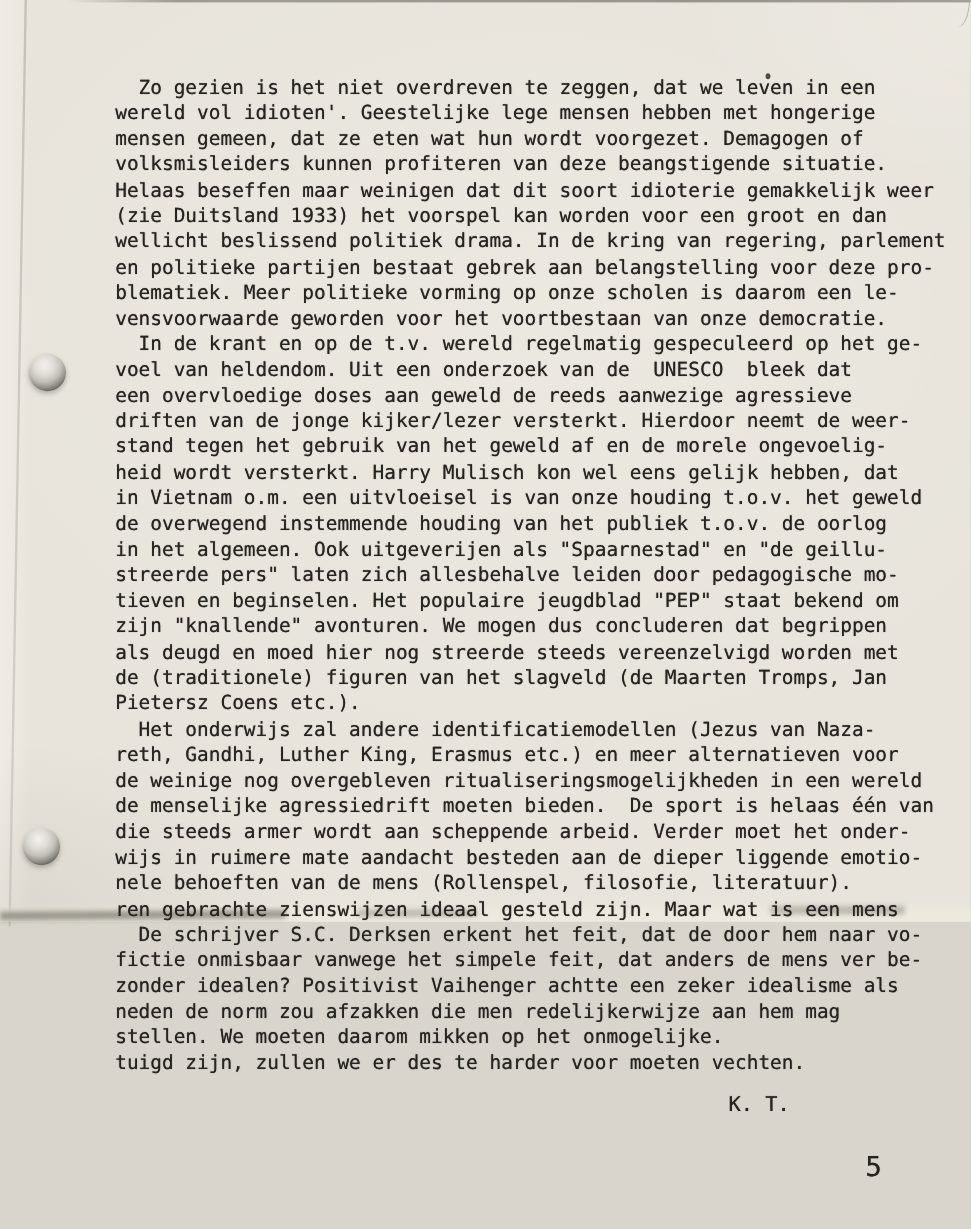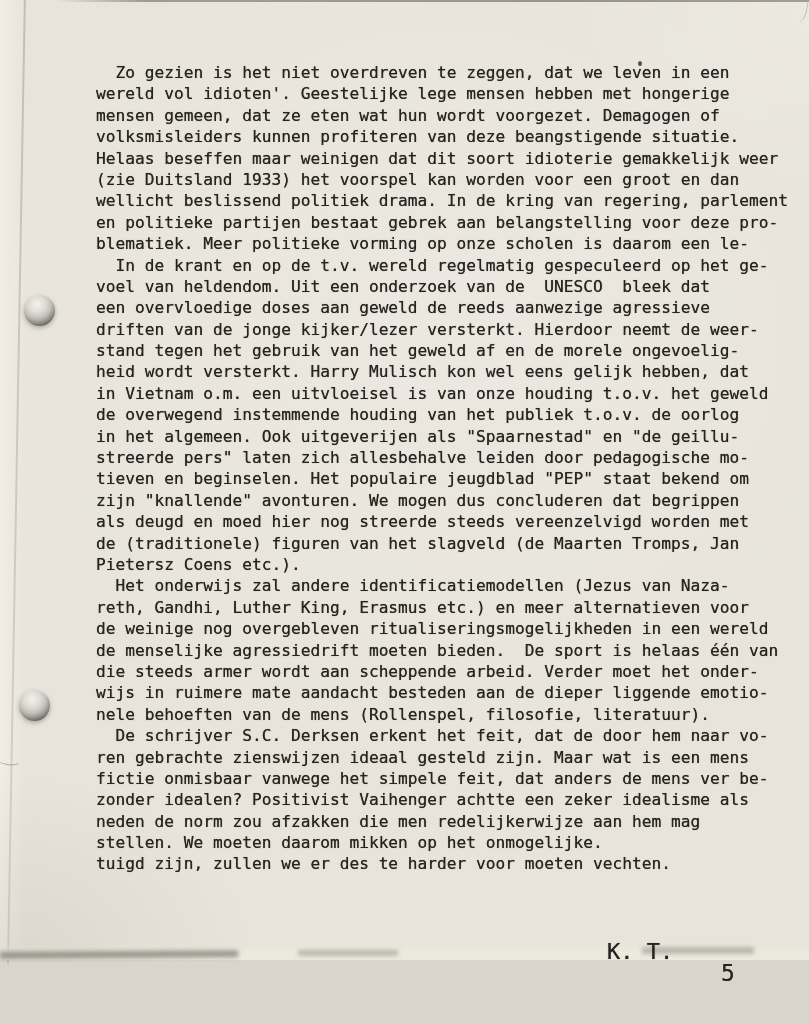--- a/index.html
+++ b/index.html
@@ -6,21 +6,21 @@
     margin: 0;
     padding: 0;
     width: 809px;
     height: 1024px;
     overflow: hidden;
     background: #d9d5cc;
   }
   .paper {
     position: relative;
     width: 809px;
-    height: 960px;
+    height: 768px;
     background: var(--paper, #e8e4db);
     font-family: "DejaVu Sans Mono", monospace;
     color: var(--ink, #262420);
   }
   
   .paper::before {
     content: '';
     position: absolute;
     inset: 0;
     background:
@@ -98,22 +98,22 @@
     font-size: 16.2px;
     line-height: 21.4px;
     height: 21.4px;
     letter-spacing: 0;
     color: var(--ink, #262420);
     text-shadow: 0 0 0.7px rgba(38,36,32,0.78);
   }
   .signature {
     position: absolute;
     left: 607px;
-    top: 939px;
-    font-size: 22px;
+    top: 911px;
+    font-size: 17px;
     white-space: pre;
     text-shadow: 0 0 0.7px rgba(38,36,32,0.78);
     z-index: 6;
   }
   .page-number {
     position: absolute;
     left: 721px;
     top: 960px;
     font-size: 23px;
     text-shadow: 0 0 0.6px rgba(38,36,32,0.7);
@@ -160,20 +160,21 @@
   <div class="text-block">
       <div class="tline">  Zo gezien is het niet overdreven te zeggen, dat we leven in een</div>
       <div class="tline">wereld vol idioten'. Geestelijke lege mensen hebben met hongerige</div>
       <div class="tline">mensen gemeen, dat ze eten wat hun wordt voorgezet. Demagogen of</div>
       <div class="tline">volksmisleiders kunnen profiteren van deze beangstigende situatie.</div>
       <div class="tline">Helaas beseffen maar weinigen dat dit soort idioterie gemakkelijk weer</div>
       <div class="tline">(zie Duitsland 1933) het voorspel kan worden voor een groot en dan</div>
       <div class="tline">wellicht beslissend politiek drama. In de kring van regering, parlement</div>
       <div class="tline">en politieke partijen bestaat gebrek aan belangstelling voor deze pro-</div>
       <div class="tline">blematiek. Meer politieke vorming op onze scholen is daarom een le-</div>
+      <div class="tline">vensvoorwaarde geworden voor het voortbestaan van onze democratie.</div>
       <div class="tline">  In de krant en op de t.v. wereld regelmatig gespeculeerd op het ge-</div>
       <div class="tline">voel van heldendom. Uit een onderzoek van de  UNESCO  bleek dat</div>
       <div class="tline">een overvloedige doses aan geweld de reeds aanwezige agressieve</div>
       <div class="tline">driften van de jonge kijker/lezer versterkt. Hierdoor neemt de weer-</div>
       <div class="tline">stand tegen het gebruik van het geweld af en de morele ongevoelig-</div>
       <div class="tline">heid wordt versterkt. Harry Mulisch kon wel eens gelijk hebben, dat</div>
       <div class="tline">in Vietnam o.m. een uitvloeisel is van onze houding t.o.v. het geweld</div>
       <div class="tline">de overwegend instemmende houding van het publiek t.o.v. de oorlog</div>
       <div class="tline">in het algemeen. Ook uitgeverijen als "Spaarnestad" en "de geillu-</div>
       <div class="tline">streerde pers" laten zich allesbehalve leiden door pedagogische mo-</div>
@@ -182,22 +183,22 @@
       <div class="tline">als deugd en moed hier nog streerde steeds vereenzelvigd worden met</div>
       <div class="tline">de (traditionele) figuren van het slagveld (de Maarten Tromps, Jan</div>
       <div class="tline">Pietersz Coens etc.).</div>
       <div class="tline">  Het onderwijs zal andere identificatiemodellen (Jezus van Naza-</div>
       <div class="tline">reth, Gandhi, Luther King, Erasmus etc.) en meer alternatieven voor</div>
       <div class="tline">de weinige nog overgebleven ritualiseringsmogelijkheden in een wereld</div>
       <div class="tline">de menselijke agressiedrift moeten bieden.  De sport is helaas één van</div>
       <div class="tline">die steeds armer wordt aan scheppende arbeid. Verder moet het onder-</div>
       <div class="tline">wijs in ruimere mate aandacht besteden aan de dieper liggende emotio-</div>
       <div class="tline">nele behoeften van de mens (Rollenspel, filosofie, literatuur).</div>
+      <div class="tline">ren gebrachte zienswijzen ideaal gesteld zijn. Maar wat is een mens</div>
       <div class="tline">  De schrijver S.C. Derksen erkent het feit, dat de door hem naar vo-</div>
-      <div class="tline">ren gebrachte zienswijzen ideaal gesteld zijn. Maar wat is een mens</div>
       <div class="tline">fictie onmisbaar vanwege het simpele feit, dat anders de mens ver be-</div>
       <div class="tline">zonder idealen? Positivist Vaihenger achtte een zeker idealisme als</div>
       <div class="tline">neden de norm zou afzakken die men redelijkerwijze aan hem mag</div>
       <div class="tline">stellen. We moeten daarom mikken op het onmogelijke.</div>
       <div class="tline">tuigd zijn, zullen we er des te harder voor moeten vechten.</div>
     </div>
 
   <div class="signature">K. T.</div>
 
   <div class="page-number">5</div>

